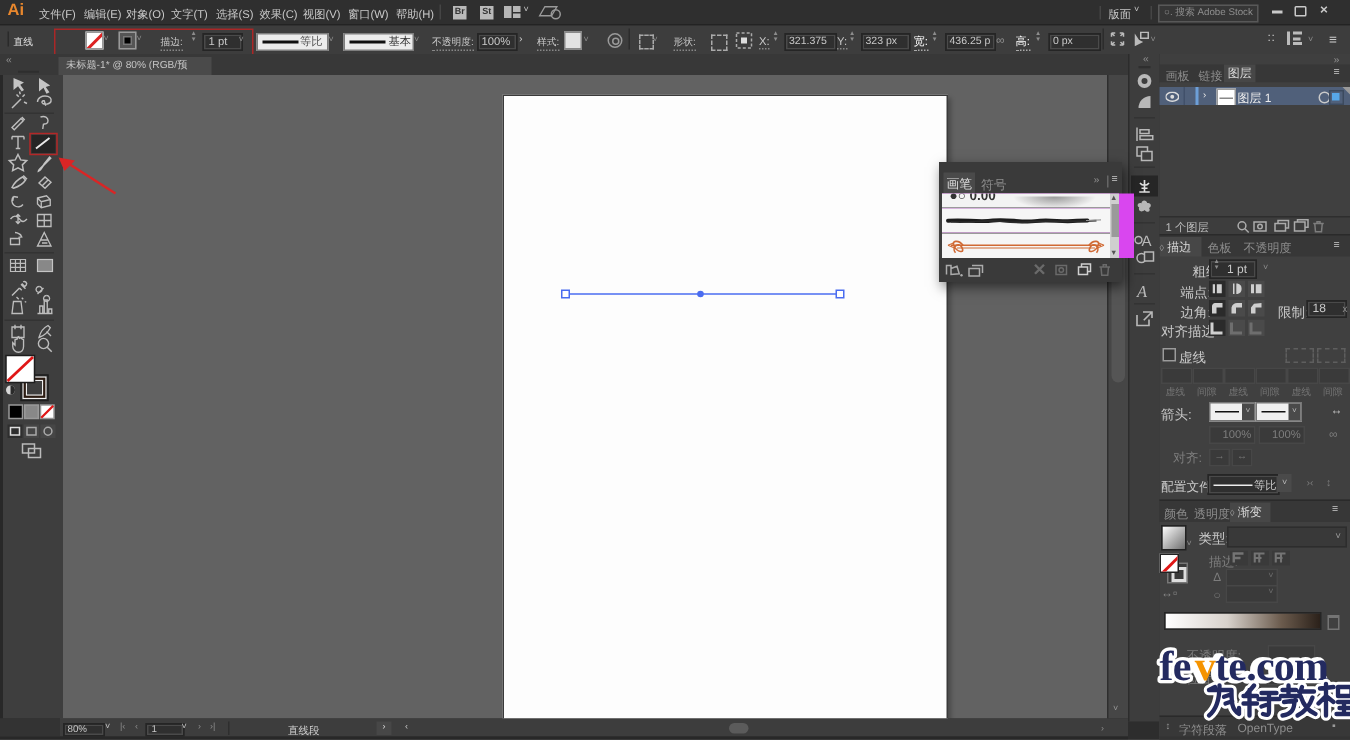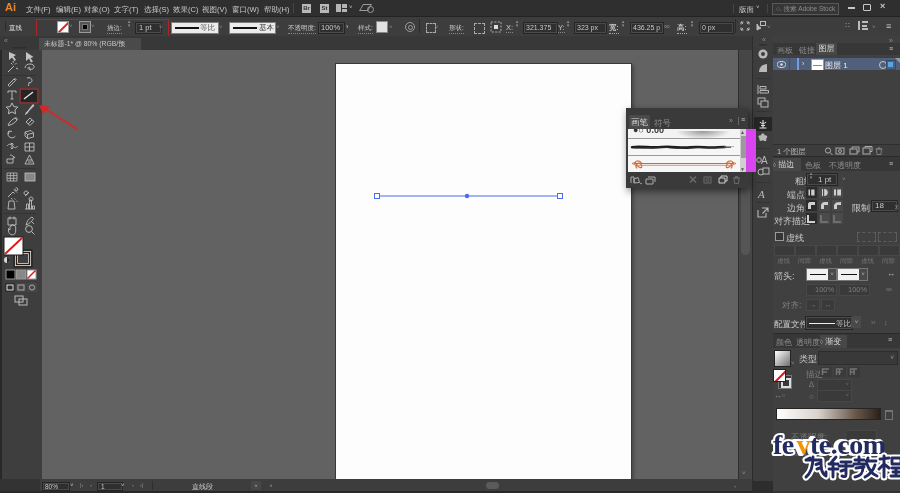--- a/index.html
+++ b/index.html
@@ -511,20 +511,27 @@
     <div class="abs" style="left:3px;top:60px;width:103px;height:10px;border:1px solid #252525;background:linear-gradient(90deg,#ffffff 0%,#d8d2cc 40%,#6b5b4d 75%,#2b211a 100%);"></div>
     <div class="abs" style="left:112px;top:62px;width:6px;height:7px;border:1px solid #747474;border-top:2px solid #747474;"></div>
 
     <div class="abs" style="left:18px;top:84px;color:#787878;font-size:8.5px;">不透明度:</div>
     <div class="abs" style="left:72px;top:82px;width:30px;height:10px;background:#3a3a3a;border:1px solid #474747;"></div>
     <div class="abs" style="left:18px;top:99px;color:#787878;font-size:8.5px;">位置:</div>
     <div class="abs" style="left:72px;top:97px;width:30px;height:10px;background:#3a3a3a;border:1px solid #474747;"></div>
     <div class="abs" style="left:114px;top:114px;color:#9a9a9a;font-size:7px;">▪</div>
   </div>
 
+  <div class="abs" style="left:0;top:441px;width:127px;height:14px;background:#383838;border-top:1px solid #2a2a2a;">
+    <div class="abs" style="left:4px;top:3px;color:#9a9a9a;font-size:6.5px;">↕</div>
+    <div class="abs t dim" style="left:13px;top:2.5px;font-size:8px;">字符</div>
+    <div class="abs t dim" style="left:29px;top:2.5px;font-size:8px;">段落</div>
+    <div class="abs t dim" style="left:52px;top:2.5px;font-size:8px;">OpenType</div>
+    <div class="abs" style="left:115px;top:3px;color:#9a9a9a;font-size:7px;">▪</div>
+  </div>
   <div class="abs" style="left:0;top:455px;width:127px;height:38px;background:#333333;"></div>
 </div>
 
 <div class="abs" id="brushpanel" style="left:626px;top:108px;width:122px;height:80px;background:#3d3d3d;box-shadow:2px 3px 8px rgba(0,0,0,0.55);">
 
   <div class="abs" style="left:0;top:0;width:122px;height:21px;background:#3a3a3a;">
     <div class="abs" style="left:3px;top:7px;width:21px;height:14px;background:#4a4a4a;color:#dcdcdc;font-size:8.5px;text-align:center;line-height:14px;">画笔</div>
     <div class="abs t dim" style="left:28px;top:10px;font-size:8.5px;">符号</div>
     <div class="abs t dim" style="left:103px;top:9px;font-size:7px;">»</div>
     <div class="abs" style="left:112px;top:9px;width:2px;height:8px;border-left:1px solid #666;"></div>

